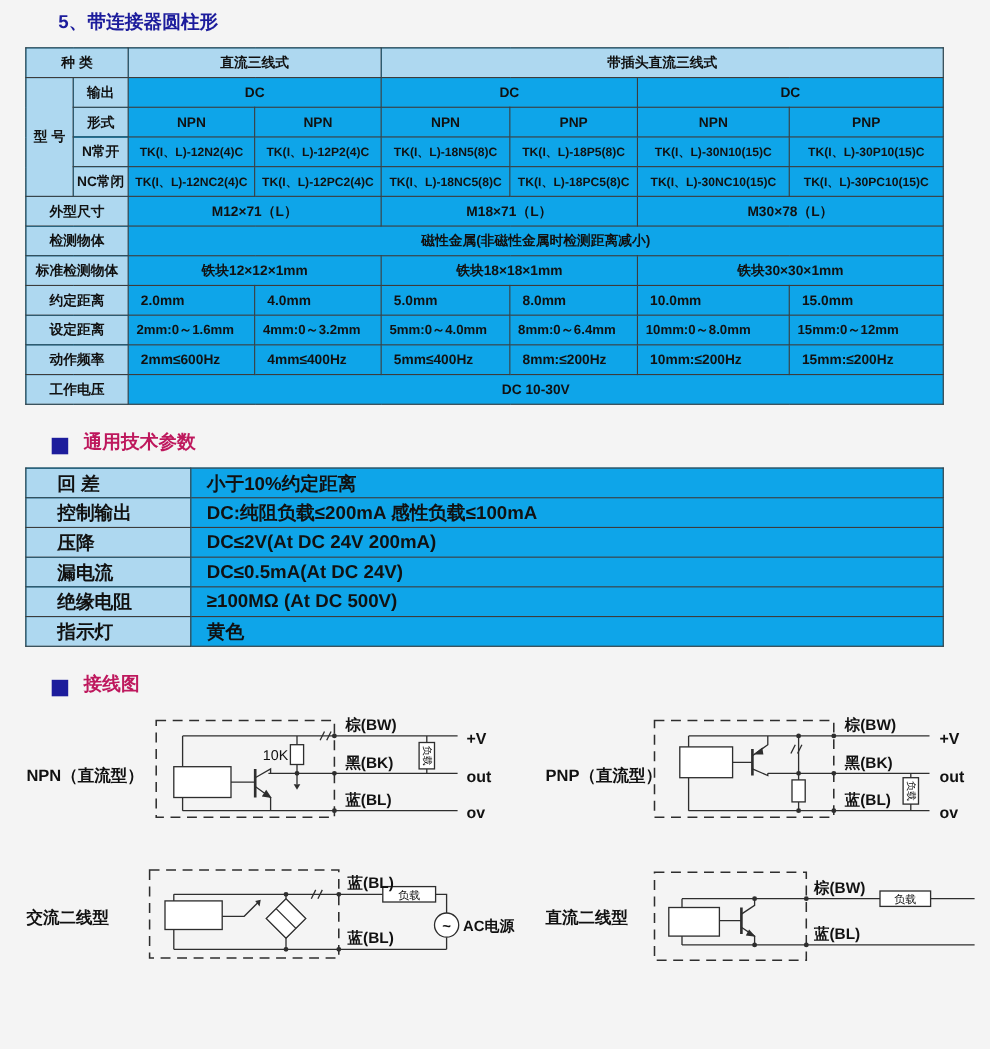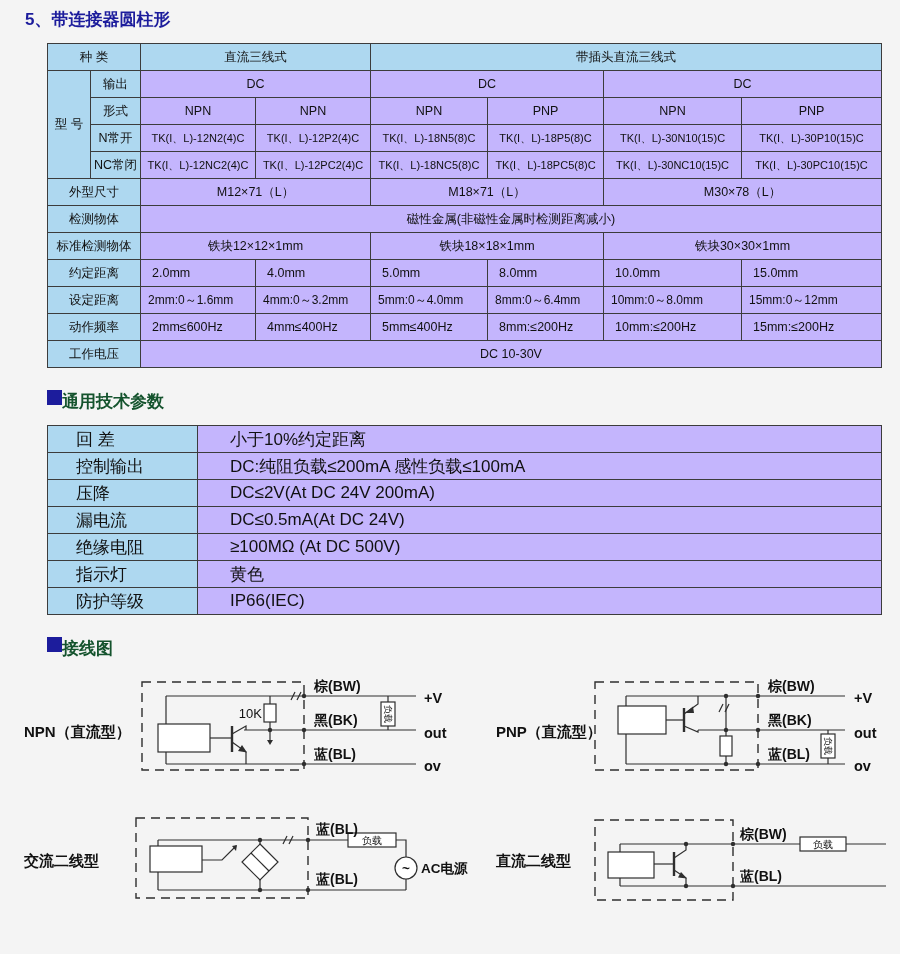--- a/index.html
+++ b/index.html
@@ -4,48 +4,48 @@
 <style>
   html,body{margin:0;padding:0;}
   body{
     width:900px;height:954px;
     background:#f4f4f4;
     font-family:"Liberation Sans","DejaVu Sans",sans-serif;
     color:#111;
     overflow:hidden;
   }
   .title{
-    margin:8px 0 12px 25px;
+    margin:8px 0 12px 53px;
     font-size:17px;font-weight:bold;color:#1c1c9c;
   }
   .section-head{
     margin:22px 0 12px 47px;
-    font-size:17px;font-weight:bold;color:#14532d;
-    display:flex;align-items:flex-start;
+    font-size:17px;font-weight:bold;color:#be185d;
+    display:flex;align-items:flex-end;gap:14px;
   }
   .bullet{
     width:15px;height:15px;background:#1c1c9c;display:inline-block;
   }
   table{
     border-collapse:collapse;table-layout:fixed;
-    margin-left:47px;width:834px;background:#c4b5fd;
+    margin-left:23px;width:834px;background:#0ea5e9;font-weight:bold;
   }
   td{
     border:1px solid #3c3c3c;
     height:26px;padding:0 3px;
     font-size:12.5px;text-align:center;vertical-align:middle;
     overflow:hidden;white-space:nowrap;
   }
   td.blue{background:#aed8f0;}
   td.model-cell{font-size:11px;text-align:center;padding:0 2px;}
   td.left{text-align:left;padding-left:11px;}
   td.left-sm{text-align:left;padding-left:7px;font-size:12px;}
   #t2 td{font-size:17px;}
   #t2 td.blue{text-align:left;padding-left:28px;}
-  #t2 td.t2-value{text-align:left;padding-left:32px;white-space:pre-wrap;}
+  #t2 td.t2-value{text-align:left;padding-left:14px;white-space:pre-wrap;}
   .diagrams{
     position:relative;height:250px;margin-top:4px;
   }
   .diagrams svg{position:absolute;}
   .wire{stroke:#2e2e2e;stroke-width:1.2;fill:none;}
   .bar{stroke:#2e2e2e;stroke-width:2.4;fill:none;}
   .comp{fill:#ffffff;stroke:#2e2e2e;stroke-width:1.2;}
   .dashedbox{fill:none;stroke:#2e2e2e;stroke-width:1.4;stroke-dasharray:9 6;}
   .dot{fill:#2e2e2e;stroke:none;}
   .dlabel{font-size:15px;fill:#111;font-weight:bold;}
@@ -189,24 +189,20 @@
     <td class="blue">漏电流</td>
     <td class="t2-value">DC≤0.5mA(At DC 24V)</td>
   </tr>
   <tr>
     <td class="blue">绝缘电阻</td>
     <td class="t2-value">≥100MΩ (At DC 500V)</td>
   </tr>
   <tr>
     <td class="blue">指示灯</td>
     <td class="t2-value">黄色</td>
-  </tr>
-  <tr>
-    <td class="blue">防护等级</td>
-    <td class="t2-value">IP66(IEC)</td>
   </tr>
 </tbody>
   </table>
 
 <div class="section-head">
   <span class="bullet"></span>
   <span>接线图</span>
 </div>
 
 <div class="diagrams">

